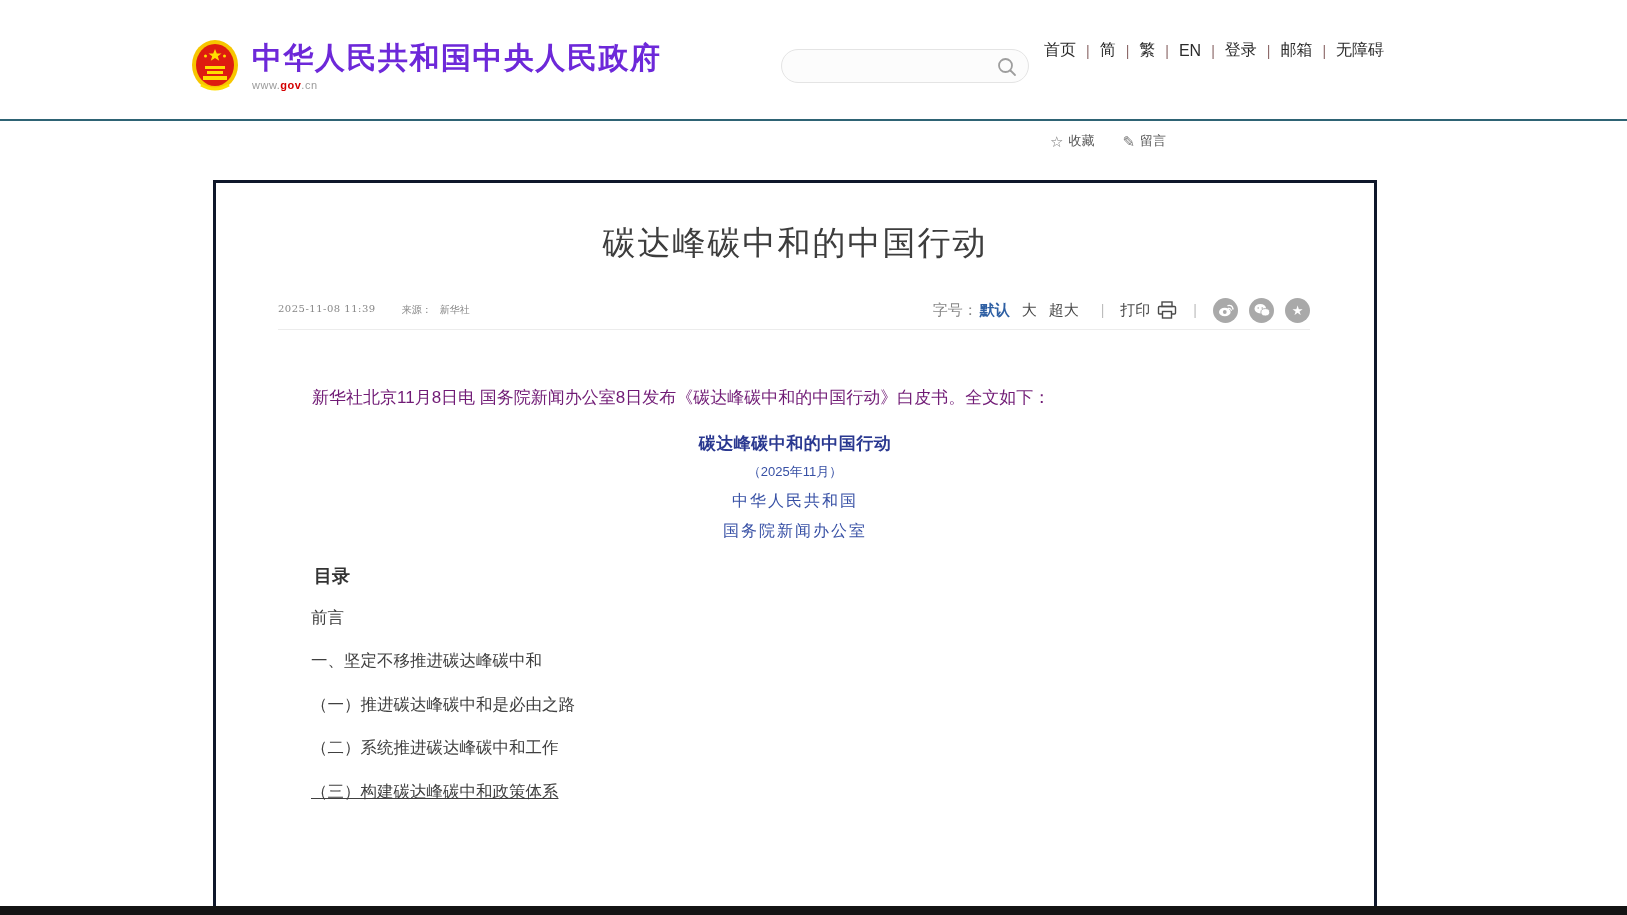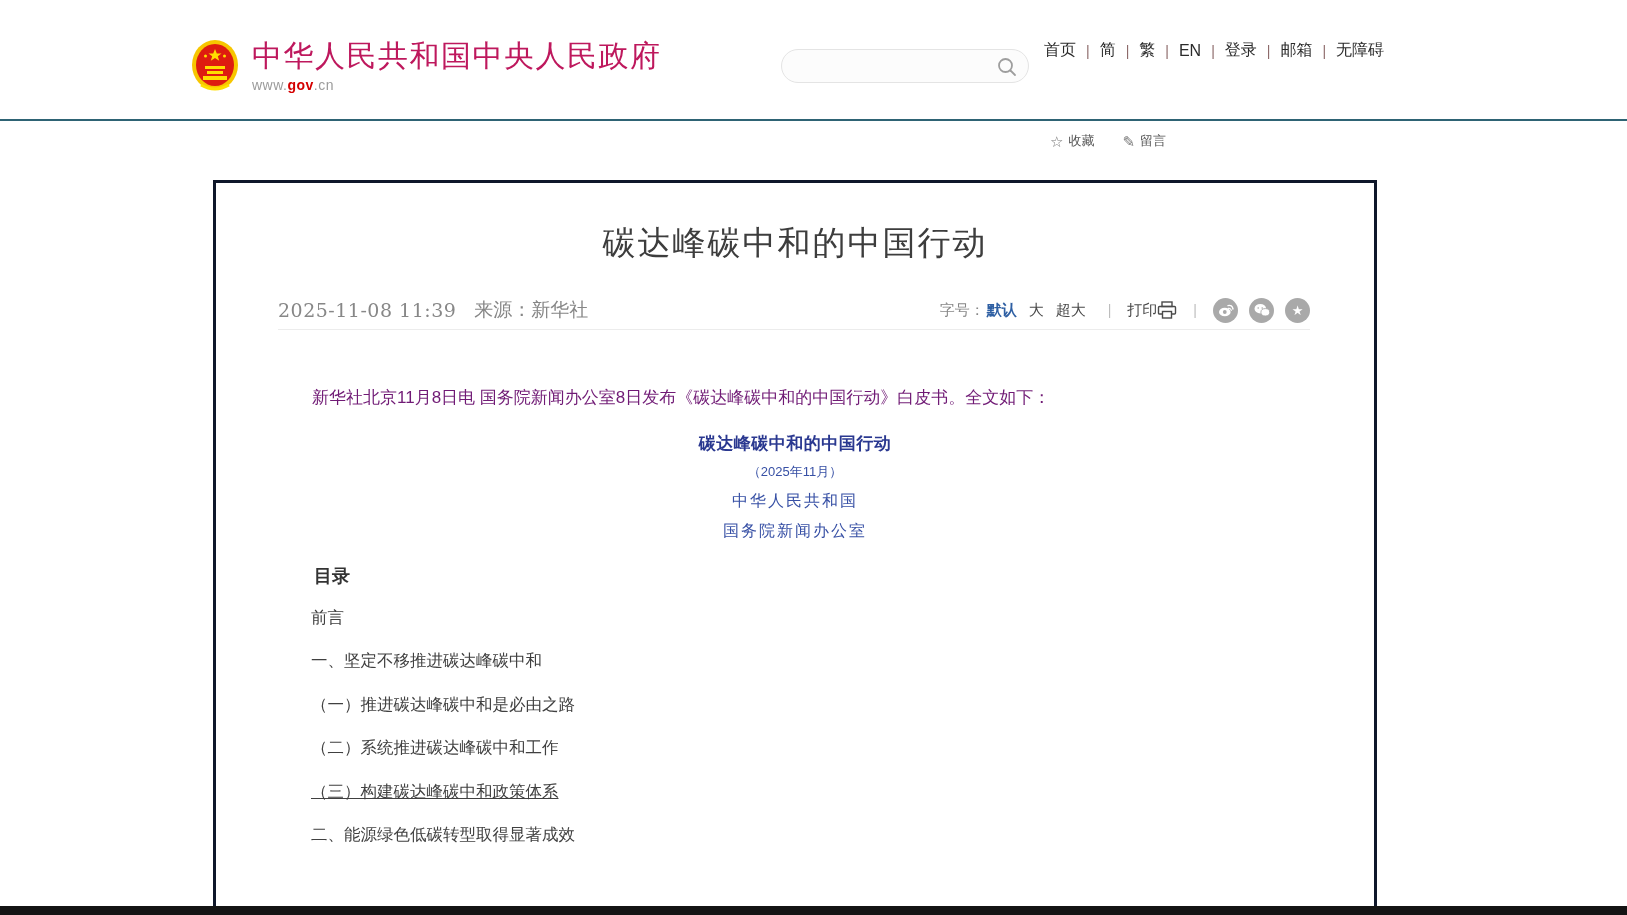--- a/index.html
+++ b/index.html
@@ -2,22 +2,22 @@
 <html><head>
 <meta charset="utf-8">
 <style>
   * { margin:0; padding:0; box-sizing:border-box; }
   body { background:#ffffff; font-family:"Liberation Sans", sans-serif; }
   .page { position:relative; width:1627px; height:915px; background:#fff; overflow:hidden; }
 
   
   .site-header { position:absolute; left:0; top:0; width:100%; height:121px; background:#fff; border-bottom:2px solid #2e6374; }
   .brand { position:absolute; left:191px; top:38px; display:flex; align-items:center; gap:13px; cursor:pointer; }
-  .site-title { font-size:30px; font-weight:normal; color:#be185d; letter-spacing:1.5px; line-height:1.1; }
-  .site-url { font-size:14px; color:#9b9b9b; margin-top:5px; letter-spacing:0.5px; }
+  .site-title { font-size:30px; font-weight:bold; color:#6d28d9; letter-spacing:1.5px; line-height:1.1; }
+  .site-url { font-size:11px; color:#9b9b9b; margin-top:5px; letter-spacing:0.5px; }
   .site-url .hl { color:#d40000; font-weight:bold; }
 
   .search-box { position:absolute; left:781px; top:49px; width:248px; height:34px; border:1px solid #e4e4e4; background:#fcfcfc; border-radius:18px; }
   .search-input { position:absolute; left:16px; top:1px; width:195px; height:30px; border:none; outline:none; background:transparent; font-size:14px; color:#333; }
   .search-icon { position:absolute; right:11px; top:7px; cursor:pointer; }
 
   .top-nav { position:absolute; left:1044px; top:40px; display:flex; align-items:center; white-space:nowrap; font-size:16px; }
   .top-nav a { color:#2b2b2b; text-decoration:none; cursor:pointer; }
   .top-nav .sep { color:#8d6a6a; margin:0 10px; font-size:14px; }
 
@@ -25,29 +25,29 @@
   .page-tools { position:absolute; left:1050px; top:132px; display:flex; gap:28px; font-size:13px; color:#555; }
   .tool { display:flex; align-items:center; gap:5px; cursor:pointer; }
   .tool-icon { color:#777; font-size:15px; line-height:1; }
 
   
   .article-card { position:absolute; left:196px; top:180px; width:1164px; height:814px; background:#fff; border:3px solid #0f172a;margin-left:17px; }
 
   .article-title { position:absolute; top:38px; left:0; right:0; text-align:center; font-size:33px; font-weight:400; color:#3d3d3d; letter-spacing:2px; }
 
   .meta-row { position:absolute; top:114px; left:62px; right:64px; display:flex; justify-content:space-between; align-items:center; height:26px; }
-  .meta-left { display:flex; align-items:center; gap:0; font-size:19px; color:#878787; font-family:"DejaVu Serif", serif; }
+  .meta-left { display:flex; align-items:flex-start; gap:8px; font-size:10px; color:#878787; font-family:"DejaVu Serif", serif; }
   .meta-left .date { letter-spacing:0.5px; margin-right:18px; }
   .meta-right { display:flex; align-items:center; font-size:15px; color:#4a4a4a; }
   .fs-label { color:#878787; }
   .meta-right a { text-decoration:none; color:#4a4a4a; cursor:pointer; }
   .fs-default { color:#2e5fa3 !important; font-weight:bold; margin:0 6px 0 2px; }
   .fs-opt { margin:0 6px; }
   .vsep { color:#bdbdbd; margin:0 16px; font-size:14px; }
-  .print-btn { display:flex; align-items:center; cursor:pointer; }
+  .print-btn { display:flex; align-items:center; gap:7px; cursor:pointer; }
   .share-group { display:flex; gap:11px; }
   .share-circle { width:25px; height:25px; border-radius:50%; background:#a9a9a9; display:flex; align-items:center; justify-content:center; cursor:pointer; }
   .qzone-star { color:#fff; font-size:13px; line-height:1; }
 
   .meta-divider { position:absolute; top:146px; left:62px; right:64px; border-top:1px solid #ececec; }
 
   .lead { position:absolute; top:201px; left:62px; right:64px; text-indent:2em; font-size:17px; color:#701a75; line-height:1.6; }
 
   .doc-center { position:absolute; left:0; right:0; text-align:center; }
   .doc-title { top:249px; font-size:17px; font-weight:bold; color:#2a3890; letter-spacing:0.5px; }
@@ -179,17 +179,16 @@
     <div class="doc-center doc-date">（2025年11月）</div>
     <div class="doc-center doc-org org1">中华人民共和国</div>
     <div class="doc-center doc-org org2">国务院新闻办公室</div>
 
     <div class="toc-heading">目录</div>
     <div class="toc-item t0">前言</div>
     <div class="toc-item t1">一、坚定不移推进碳达峰碳中和</div>
     <div class="toc-item t2">（一）推进碳达峰碳中和是必由之路</div>
     <div class="toc-item t3">（二）系统推进碳达峰碳中和工作</div>
     <div class="toc-item t4">（三）构建碳达峰碳中和政策体系</div>
-    <div class="toc-item t5">二、能源绿色低碳转型取得显著成效</div>
   </main>
 
   <div class="bottom-bar"></div>
 </div>
 
 </body></html>

